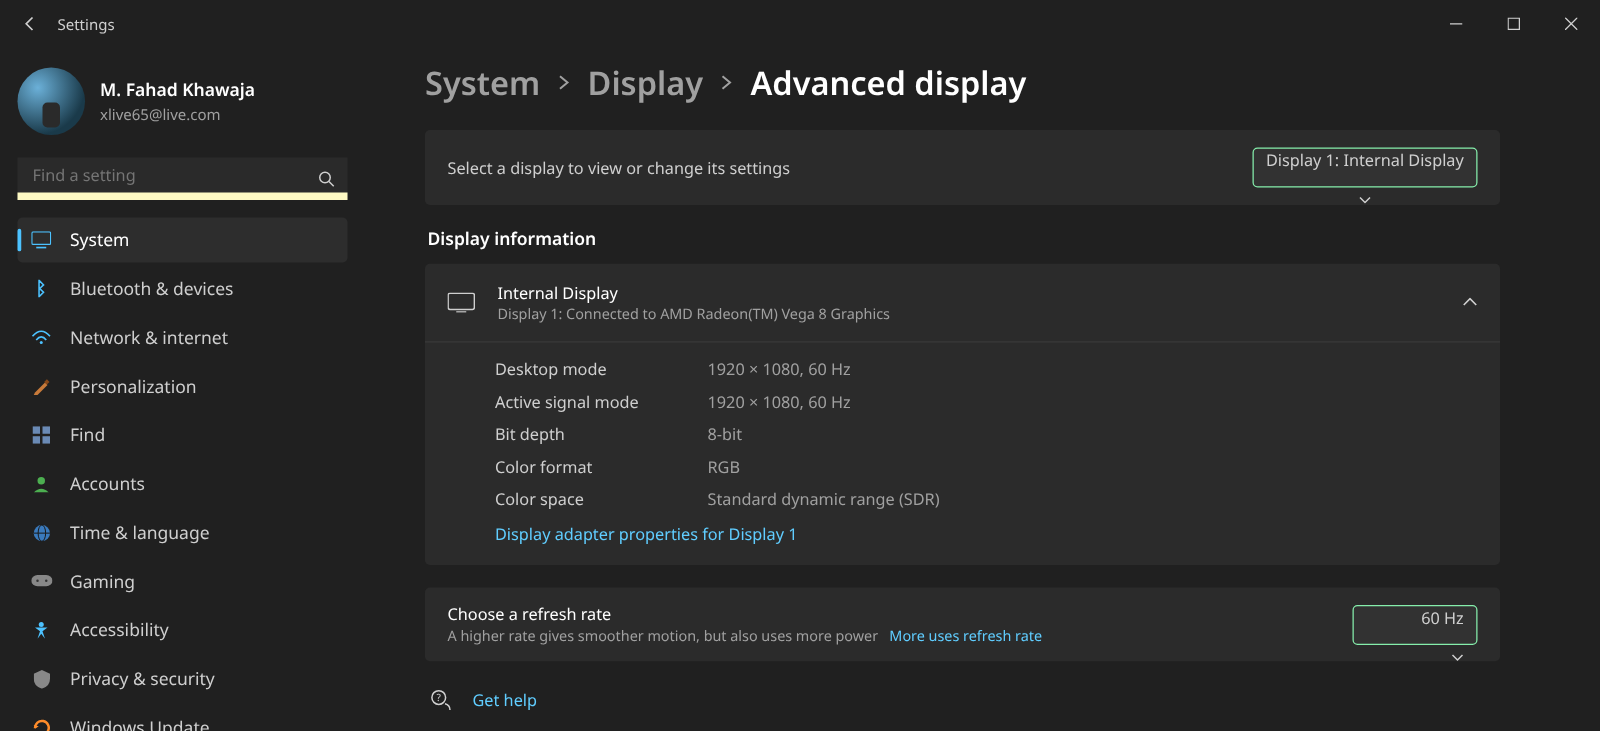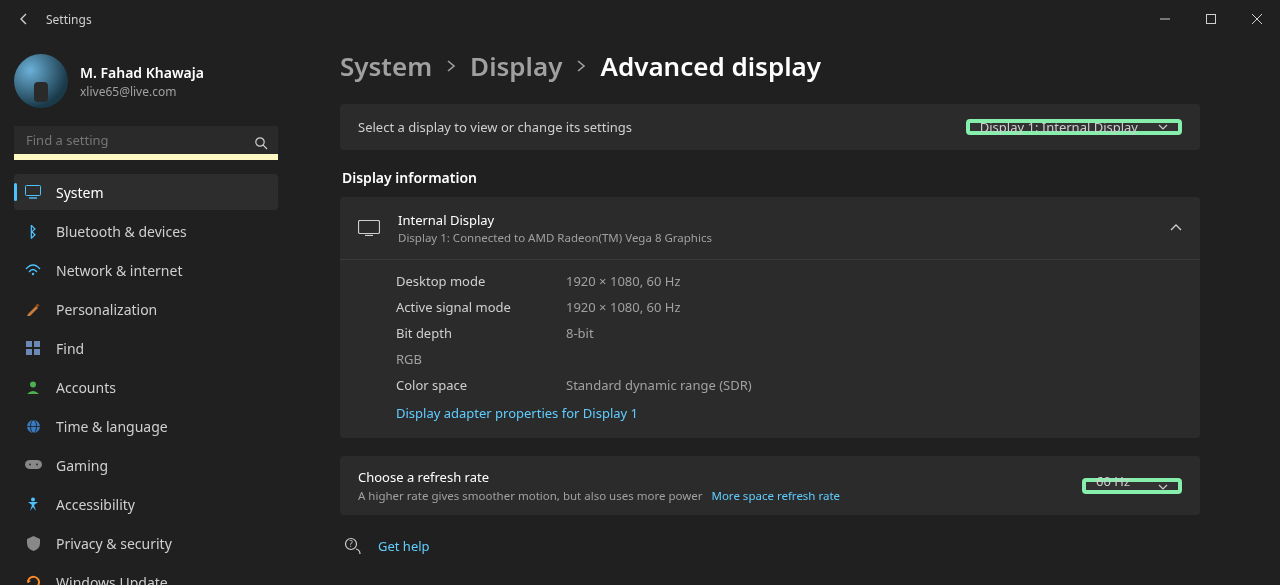--- a/index.html
+++ b/index.html
@@ -41,21 +41,21 @@
   .nav-icon{width:18px;height:18px;display:flex;align-items:center;justify-content:center;font-size:15px;}
   
   .content{flex:1;padding:10px 80px 0 48px;overflow-y:auto;}
   .breadcrumb{display:flex;align-items:center;gap:14px;margin-bottom:20px;}
   .bc-part{font-size:26px;font-weight:600;color:var(--text-dim);cursor:pointer;}
   .bc-part.current{color:var(--text);cursor:default;}
   .bc-sep{color:var(--text-dim);}
   .panel{background:var(--bg-panel);border-radius:4px;padding:0;margin-bottom:18px;}
   .panel-row{display:flex;align-items:center;padding:14px 18px;}
   .panel-label{font-size:13px;color:var(--text-mid);}
-  .select-box{margin-left:auto;background:var(--bg-panel-light);border:4px solid #86efac;border-radius:4px;height:16px;display:flex;align-items:center;padding:0 10px;gap:20px;font-size:13px;color:var(--text-mid);cursor:pointer;min-width:150px;justify-content:space-between;}
+  .select-box{margin-left:auto;background:var(--bg-panel-light);border:1px solid #86efac;border-radius:4px;height:32px;display:flex;align-items:center;padding:0 10px;gap:20px;font-size:13px;color:var(--text-mid);cursor:pointer;min-width:150px;justify-content:space-between;flex-direction:column;}
   .sect-title{font-size:14px;font-weight:600;margin:0 0 10px 2px;}
   .info-head{display:flex;align-items:center;padding:14px 18px;gap:18px;}
   .info-icon{width:22px;height:16px;}
   .info-title{font-size:13px;}
   .info-sub{font-size:11.5px;color:var(--text-dim);margin-top:1px;}
   .spacer{flex:1;}
   .chev{cursor:pointer;}
   .info-body{border-top:1px solid var(--divider);padding:8px 18px 14px 56px;}
   .info-line{display:flex;padding:4px 0;font-size:13px;}
   .info-key{width:170px;color:var(--text-mid);}
@@ -278,36 +278,37 @@
           </div>
         <div class="info-line">
             <div class="info-key">Active signal mode</div>
             <div class="info-val">1920 × 1080, 60 Hz</div>
           </div>
         <div class="info-line">
             <div class="info-key">Bit depth</div>
             <div class="info-val">8-bit</div>
           </div>
         <div class="info-line">
+            <div class="info-key">Color format</div>
             <div class="info-val">RGB</div>
           </div>
         <div class="info-line">
             <div class="info-key">Color space</div>
             <div class="info-val">Standard dynamic range (SDR)</div>
           </div>
         <div class="info-link">Display adapter properties for Display 1</div>
       </div>
     </div>
 
     <div class="refresh-panel">
       <div>
         <div class="refresh-title">Choose a refresh rate</div>
         <div class="refresh-sub">
           <span>A higher rate gives smoother motion, but also uses more power</span>
-          <span class="inline-link">More space refresh rate</span>
+          <span class="inline-link">More uses refresh rate</span>
         </div>
       </div>
       <div class="spacer"></div>
       <div class="select-box" style="min-width:100px;align-items:flex-end;">
         <span>60 Hz</span>
         <span>
             <svg width="10" height="6">
               <path d="M1 1 L5 5 L9 1" stroke="#cfcfcf" stroke-width="1.2" fill="none"></path>
             </svg>
           </span>

